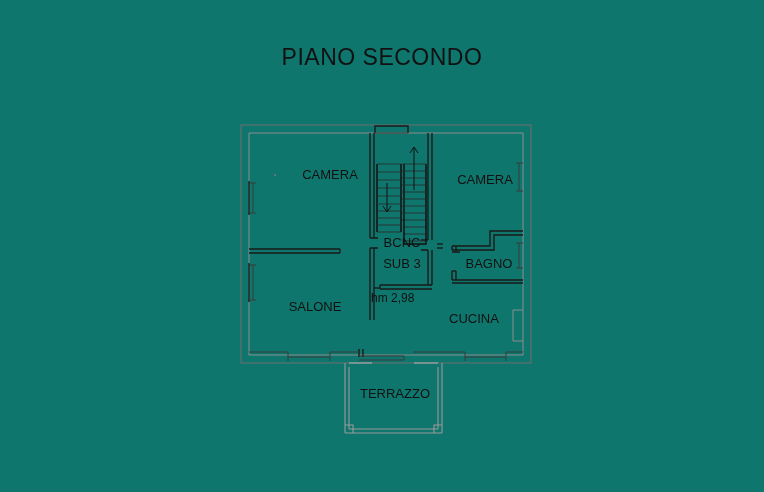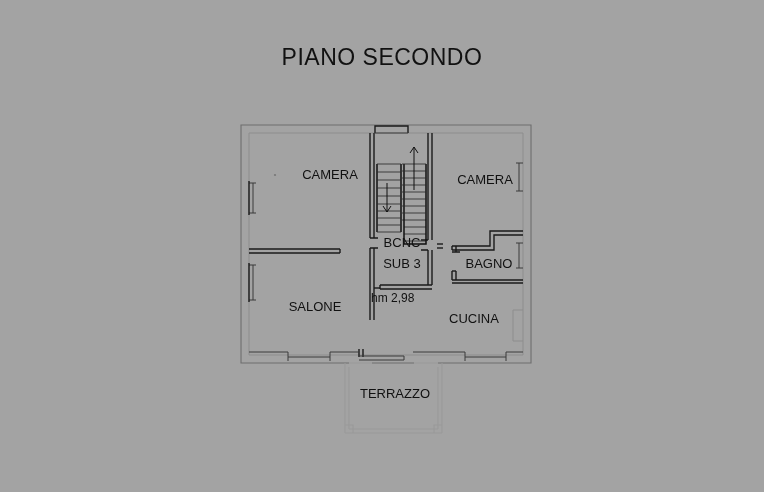--- a/index.html
+++ b/index.html
@@ -11,21 +11,21 @@
     width: 764px;
     height: 492px;
     overflow: hidden;
     font-family: "Liberation Sans", sans-serif;
     color: #000000;
   }
   #plan-root {
     position: relative;
     width: 764px;
     height: 492px;
-    background: #a3a3a3;
+    background: #0f766e;
   }
   #plan-title {
     position: absolute;
     left: 0;
     top: 44px;
     width: 764px;
     text-align: center;
     font-size: 23px;
     letter-spacing: 0.5px;
     font-family: "Liberation Sans", sans-serif;

